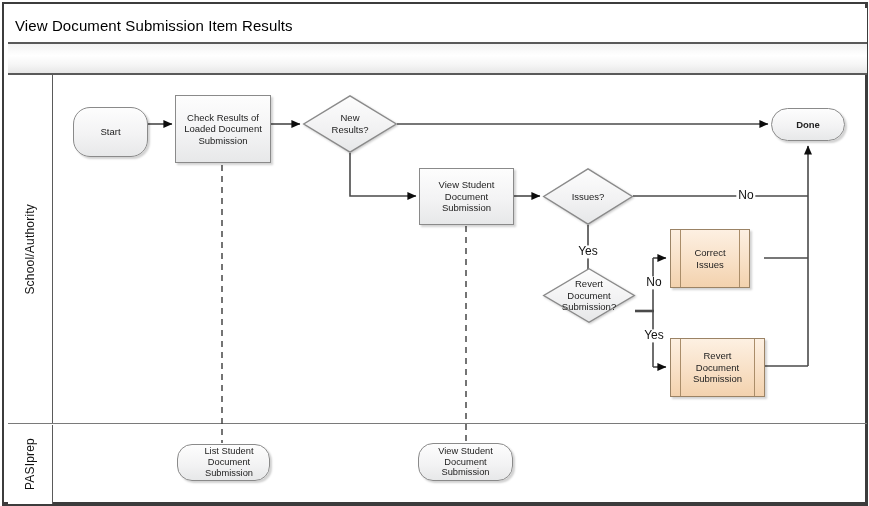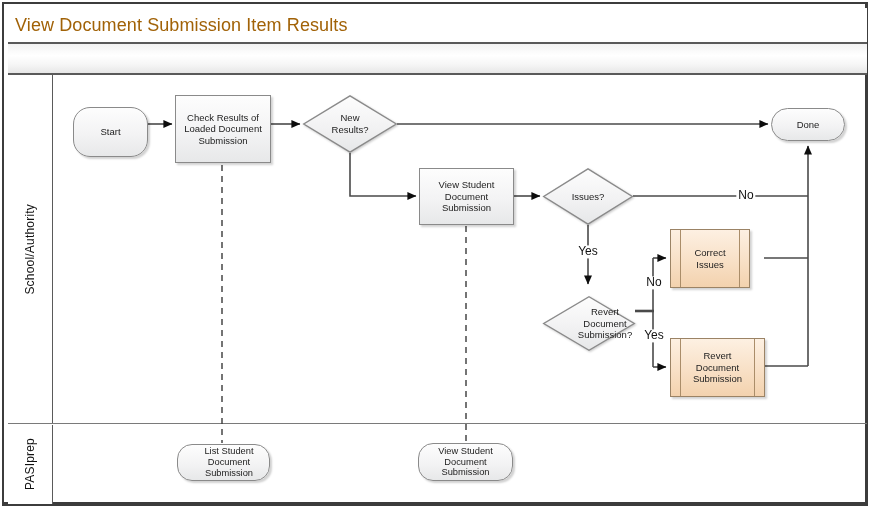--- a/index.html
+++ b/index.html
@@ -12,21 +12,21 @@
   .frame{
     position:absolute;left:2px;top:2px;width:861px;height:498px;
     border:2px solid #3c3c3c;border-right-width:3px;border-bottom-width:4px;
     box-sizing:content-box;
   }
   .title-row{
     position:absolute;left:4px;top:4px;width:859px;height:34px;
     border-bottom:2px solid #5a5a5a;background:#fff;
     display:flex;align-items:center;
   }
-  .title-row .t{font-size:18px;color:#a16207;padding-left:7px;letter-spacing:.1px;}
+  .title-row .t{font-size:15px;color:#000000;padding-left:7px;letter-spacing:.1px;}
   .phase-band{
     position:absolute;left:4px;top:40px;width:859px;height:29px;
     border-bottom:2px solid #5a5a5a;
     background:linear-gradient(180deg,#f3f3f3 0%,#ffffff 40%,#f6f6f6 70%,#e7e7e7 100%);
   }
   .lane{position:absolute;left:4px;width:859px;}
   .lane-school{top:71px;height:348px;border-bottom:1.5px solid #7a7a7a;}
   .lane-pasi{top:420.5px;height:79.5px;}
   .lane-header{
     position:absolute;left:0;top:0;bottom:0;width:44px;
@@ -139,36 +139,36 @@
       <span class="w80">Check Results of Loaded Document Submission</span>
     </div>
 
     <div class="shape diamond" style="left:303px;top:95px;width:94px;height:58px;">
       <svg viewBox="0 0 100 58" preserveAspectRatio="none">
         <polygon points="50,0.8 99.2,29 50,57.2 0.8,29" fill="url(#gshape)" stroke="#8a8a8a" stroke-width="1.4" vector-effect="non-scaling-stroke"></polygon>
       </svg>
       <span class="lbl w50">New Results?</span>
     </div>
 
-    <div class="shape boxy terminator" style="left:771px;top:108px;width:74px;height:33px;">
+    <div class="shape boxy terminator" style="left:771px;top:108px;width:74px;height:33px;font-weight:bold;">
       <span>Done</span>
     </div>
 
     <div class="shape boxy" style="left:419px;top:168px;width:95px;height:57px;">
       <span class="w62">View Student Document Submission</span>
     </div>
 
     <div class="shape diamond" style="left:543px;top:168px;width:90px;height:57px;">
       <svg viewBox="0 0 100 58" preserveAspectRatio="none">
         <polygon points="50,0.8 99.2,29 50,57.2 0.8,29" fill="url(#gshape)" stroke="#8a8a8a" stroke-width="1.4" vector-effect="non-scaling-stroke"></polygon>
       </svg>
       <span class="lbl">Issues?</span>
     </div>
 
-    <div class="shape diamond" style="left:543px;top:296px;width:92px;height:55px;justify-content:flex-end;">
+    <div class="shape diamond" style="left:543px;top:268px;width:92px;height:55px;">
       <svg viewBox="0 0 100 58" preserveAspectRatio="none">
         <polygon points="50,0.8 99.2,29 50,57.2 0.8,29" fill="url(#gshape)" stroke="#8a8a8a" stroke-width="1.4" vector-effect="non-scaling-stroke"></polygon>
       </svg>
       <span class="lbl w60">Revert Document Submission?</span>
     </div>
 
     <div class="shape subproc" style="left:670px;top:229px;width:80px;height:59px;">
       <div class="bar l"></div>
       <div class="bar r"></div>
       <span class="w50">Correct Issues</span>

